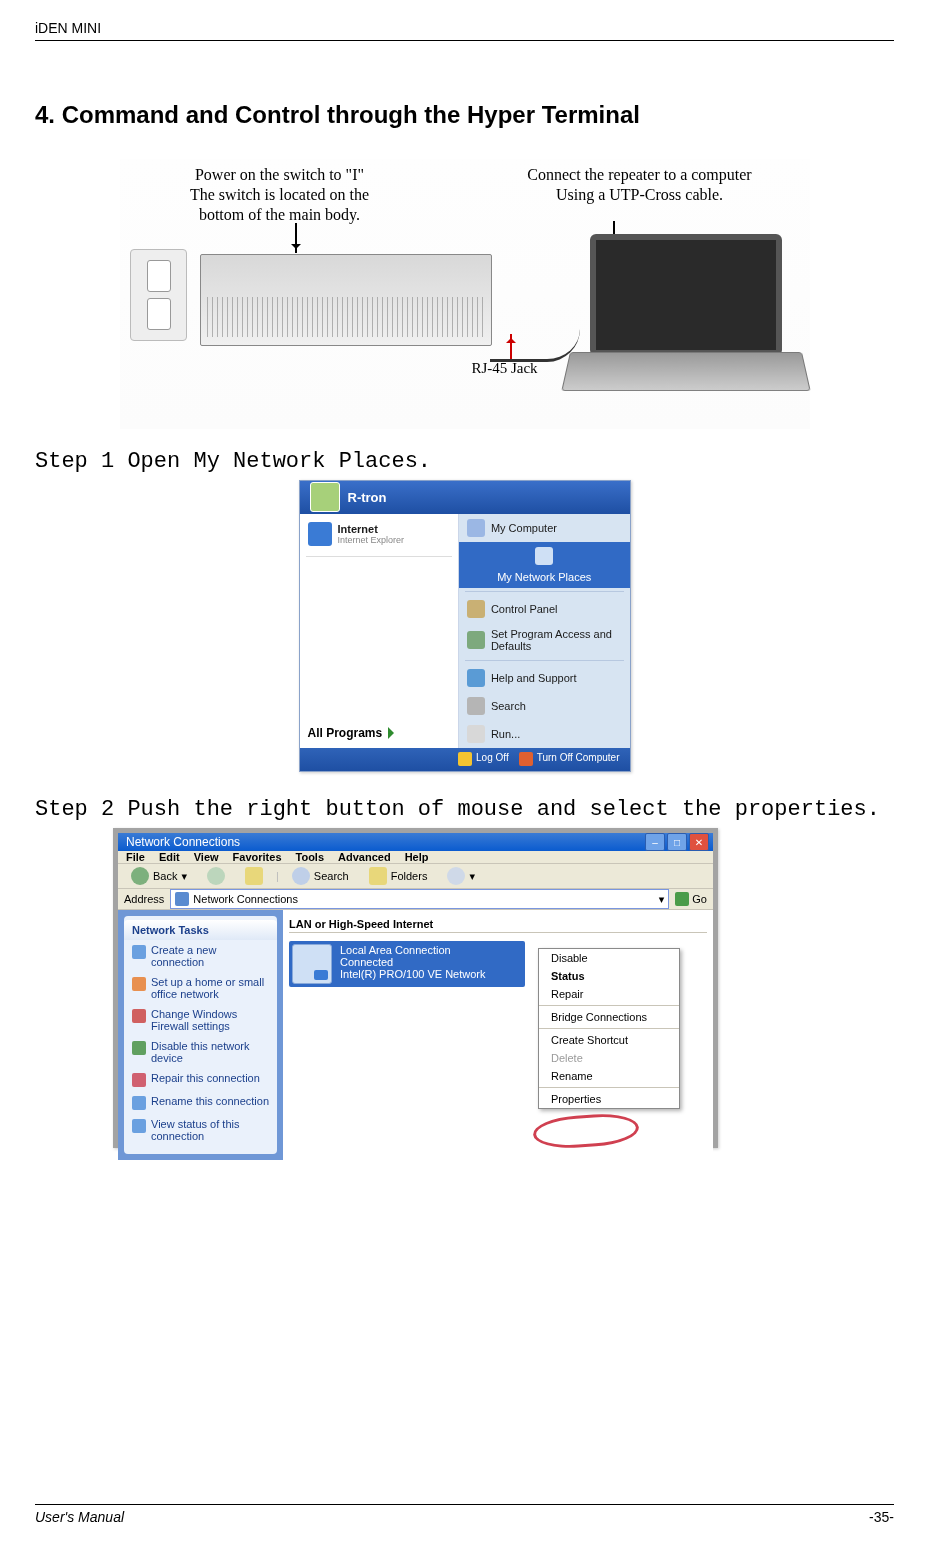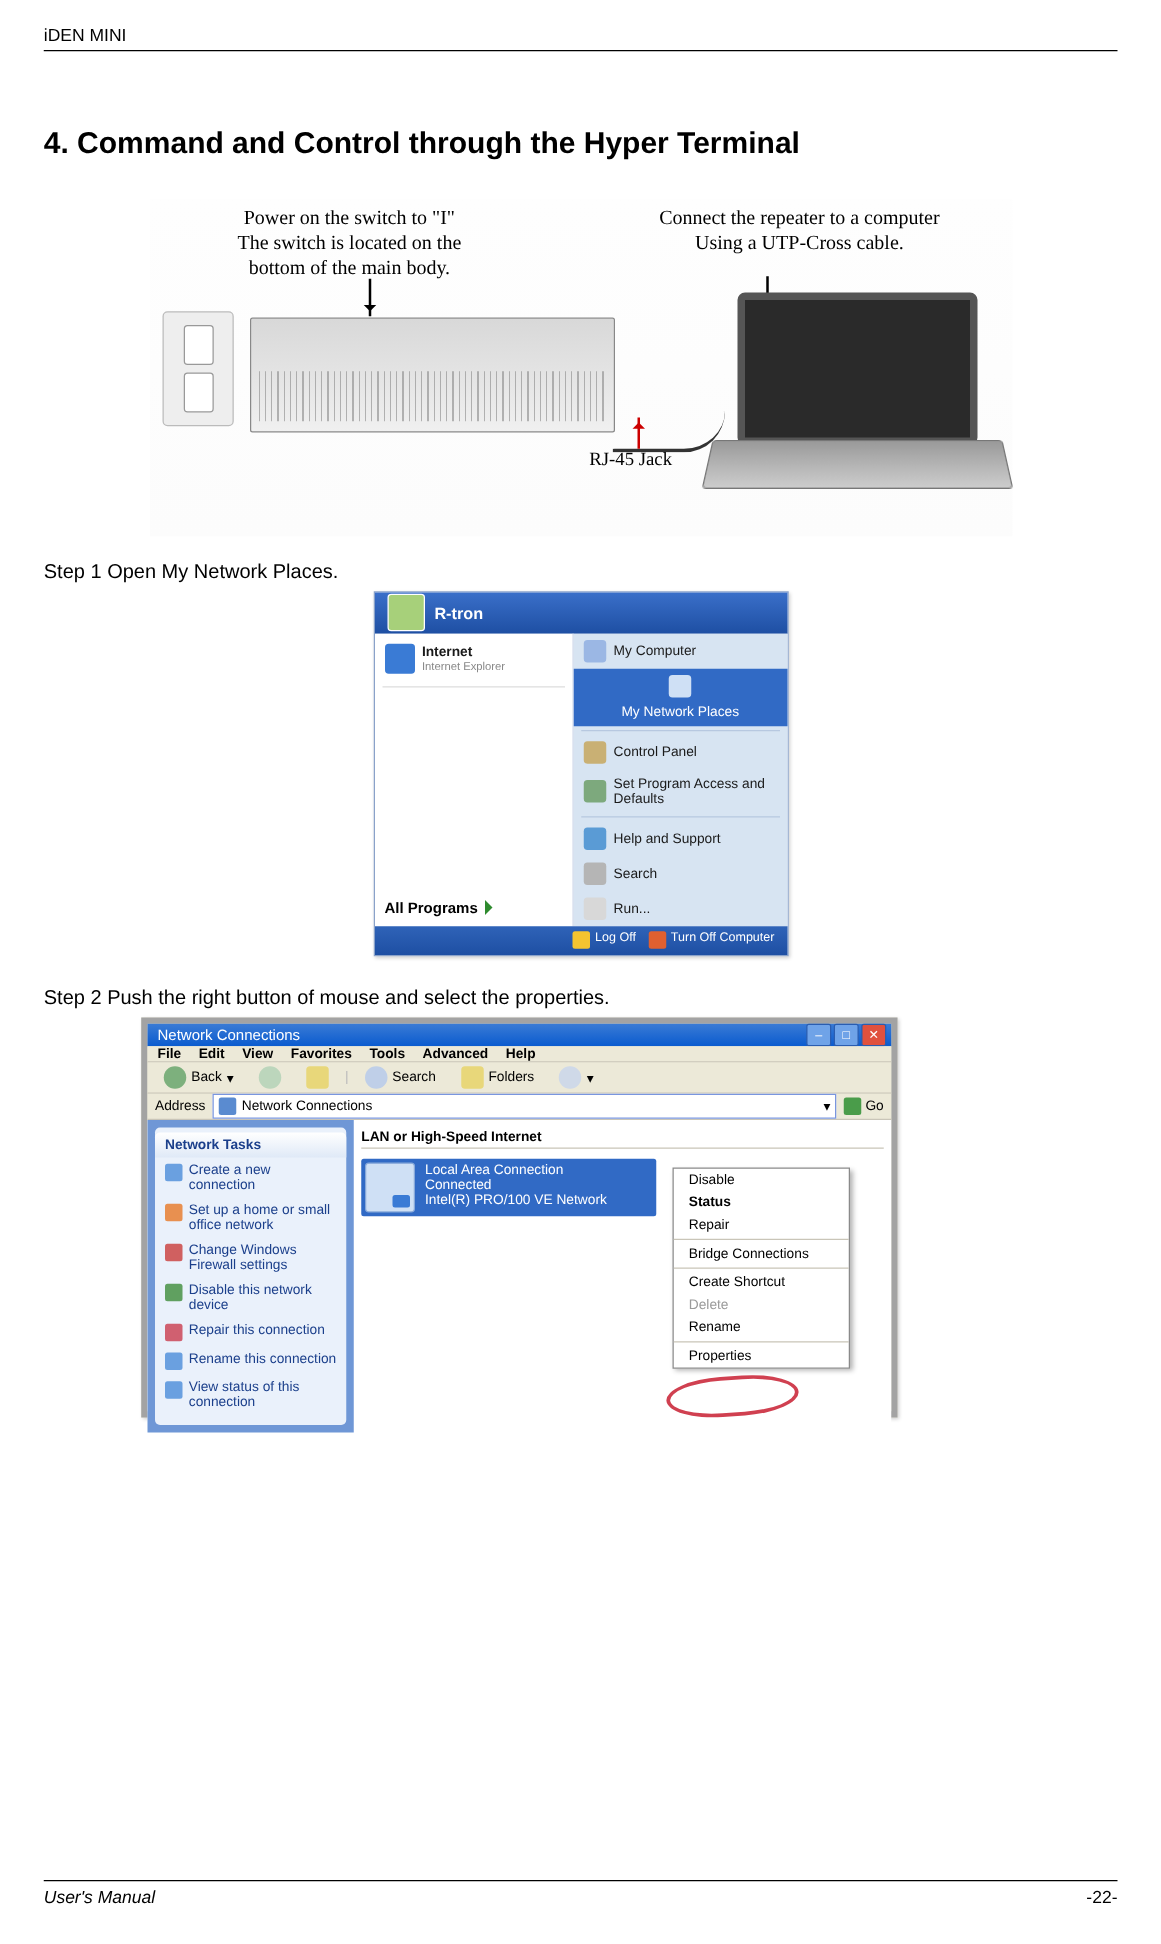--- a/index.html
+++ b/index.html
@@ -115,22 +115,23 @@
     content:""; position:absolute; left:-4px; top:-1px;
     border:5px solid transparent; border-bottom-color:#c00;
   }
   .figure-caption {
     font-style: italic;
     font-size: 17px;
     text-align: center;
     margin: 20px 0 25px 180px;
   }
   .step-text {
-    font-size: 16px;
+    font-size: 22px;
     margin: 0 0 6px 0;
+    font-family: Liberation Mono, monospace;
   }
   
   .fig2 {
     width: 330px;
     height: 290px;
     margin: 0 auto 25px auto;
     border: 1px solid #8aa2c9;
     background:#fff;
     display:flex; flex-direction:column;
     box-shadow: 1px 1px 3px rgba(0,0,0,.2);
@@ -491,17 +492,17 @@
         </div>
         <div class="ring"></div>
       </div>
     </div>
   </div>
 
   <div class="footer">
     <hr class="footer-rule">
     <div class="footer-row">
       <span class="fl">User's Manual</span>
-      <span>-22-</span>
+      <span>-35-</span>
     </div>
   </div>
 
 </div>
 
 </body></html>

